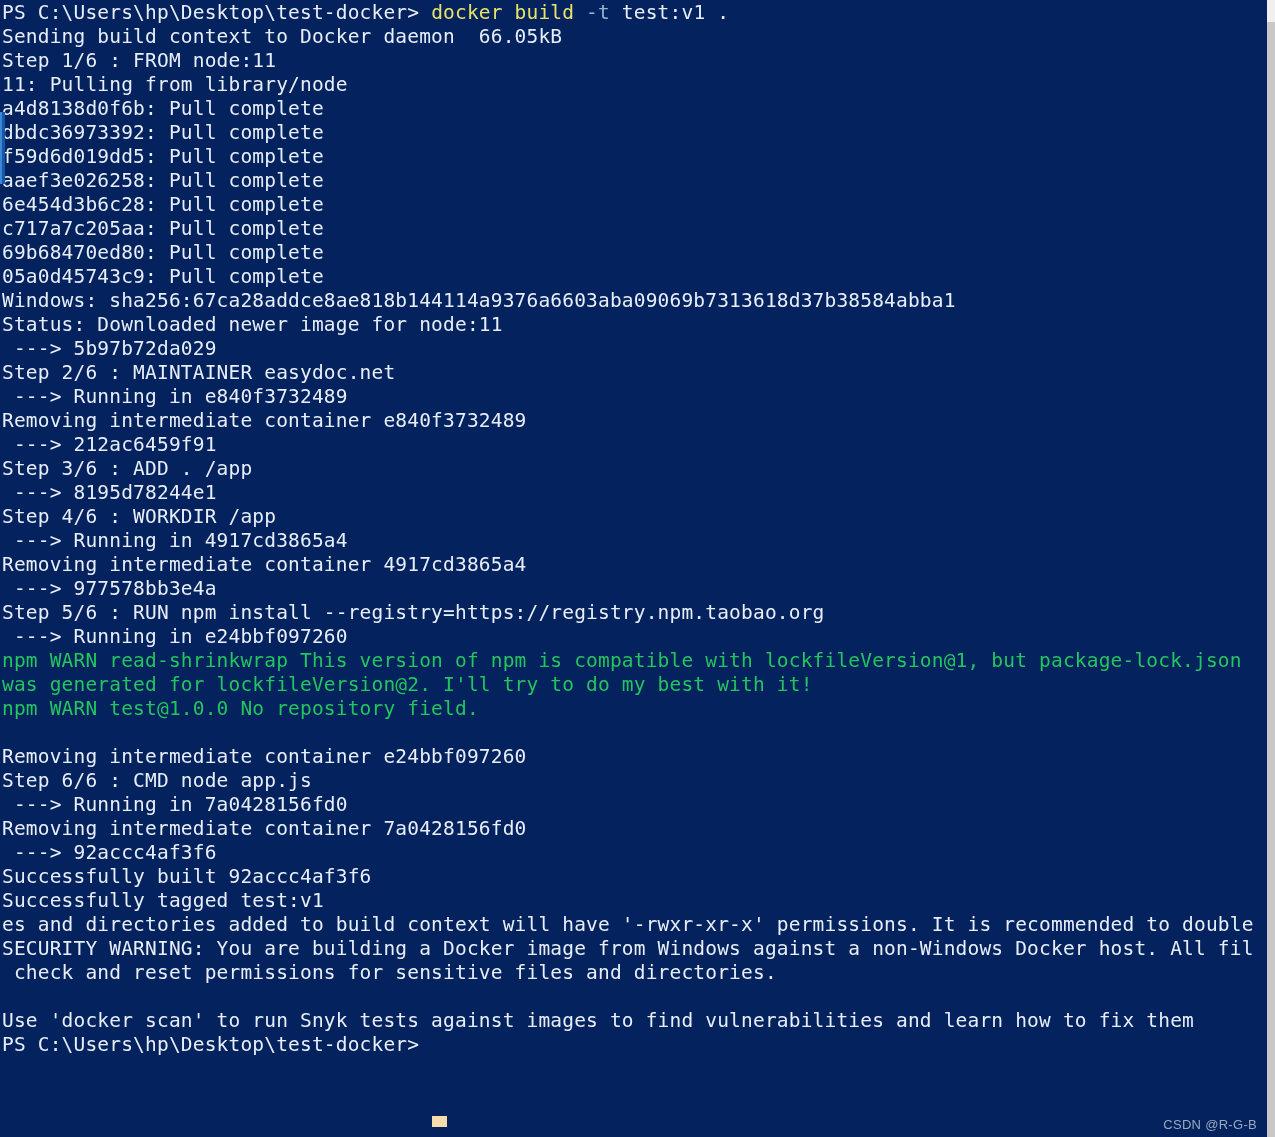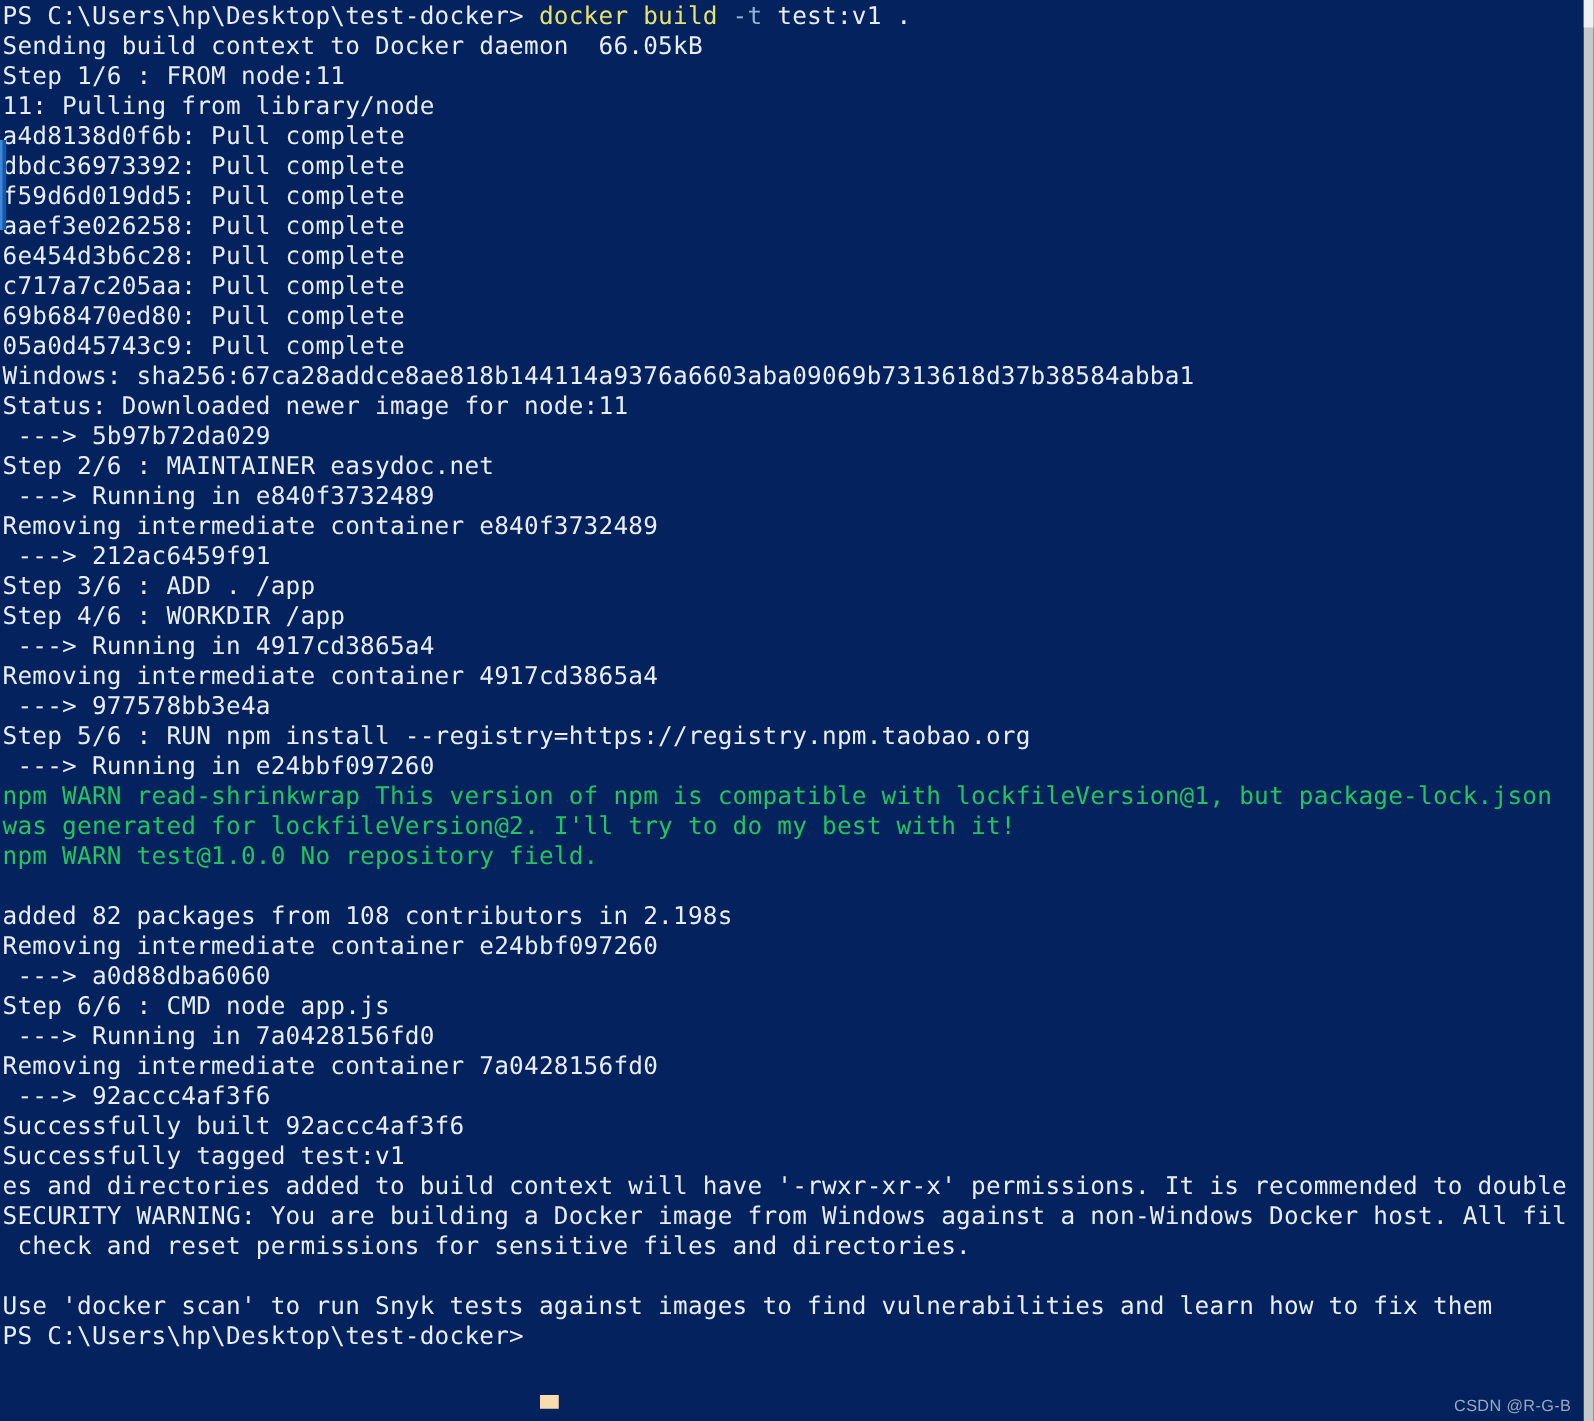--- a/index.html
+++ b/index.html
@@ -118,33 +118,32 @@
         <div class="line"><span class="seg c-white">69b68470ed80: Pull complete</span></div>
         <div class="line"><span class="seg c-white">05a0d45743c9: Pull complete</span></div>
         <div class="line"><span class="seg c-white">Windows: sha256:67ca28addce8ae818b144114a9376a6603aba09069b7313618d37b38584abba1</span></div>
         <div class="line"><span class="seg c-white">Status: Downloaded newer image for node:11</span></div>
         <div class="line"><span class="seg c-white"> ---&gt; 5b97b72da029</span></div>
         <div class="line"><span class="seg c-white">Step 2/6 : MAINTAINER easydoc.net</span></div>
         <div class="line"><span class="seg c-white"> ---&gt; Running in e840f3732489</span></div>
         <div class="line"><span class="seg c-white">Removing intermediate container e840f3732489</span></div>
         <div class="line"><span class="seg c-white"> ---&gt; 212ac6459f91</span></div>
         <div class="line"><span class="seg c-white">Step 3/6 : ADD . /app</span></div>
+        <div class="line"><span class="seg c-white"> ---&gt; 8195d78244e1</span></div>
         <div class="line"><span class="seg c-white">Step 4/6 : WORKDIR /app</span></div>
         <div class="line"><span class="seg c-white"> ---&gt; Running in 4917cd3865a4</span></div>
         <div class="line"><span class="seg c-white">Removing intermediate container 4917cd3865a4</span></div>
         <div class="line"><span class="seg c-white"> ---&gt; 977578bb3e4a</span></div>
         <div class="line"><span class="seg c-white">Step 5/6 : RUN npm install --registry=https://registry.npm.taobao.org</span></div>
         <div class="line"><span class="seg c-white"> ---&gt; Running in e24bbf097260</span></div>
         <div class="line"><span class="seg c-red">npm WARN read-shrinkwrap This version of npm is compatible with lockfileVersion@1, but package-lock.json</span></div>
         <div class="line"><span class="seg c-red">was generated for lockfileVersion@2. I'll try to do my best with it!</span></div>
         <div class="line"><span class="seg c-red">npm WARN test@1.0.0 No repository field.</span></div>
         <div class="line"><span class="seg c-white"> </span></div>
-        <div class="line"><span class="seg c-white">added 82 packages from 108 contributors in 2.198s</span></div>
         <div class="line"><span class="seg c-white">Removing intermediate container e24bbf097260</span></div>
-        <div class="line"><span class="seg c-white"> ---&gt; a0d88dba6060</span></div>
         <div class="line"><span class="seg c-white">Step 6/6 : CMD node app.js</span></div>
         <div class="line"><span class="seg c-white"> ---&gt; Running in 7a0428156fd0</span></div>
         <div class="line"><span class="seg c-white">Removing intermediate container 7a0428156fd0</span></div>
         <div class="line"><span class="seg c-white"> ---&gt; 92accc4af3f6</span></div>
         <div class="line"><span class="seg c-white">Successfully built 92accc4af3f6</span></div>
         <div class="line"><span class="seg c-white">Successfully tagged test:v1</span></div>
         <div class="line"><span class="seg c-white">es and directories added to build context will have '-rwxr-xr-x' permissions. It is recommended to double</span></div>
         <div class="line"><span class="seg c-white">SECURITY WARNING: You are building a Docker image from Windows against a non-Windows Docker host. All fil</span></div>
         <div class="line"><span class="seg c-white"> check and reset permissions for sensitive files and directories.</span></div>
         <div class="line"><span class="seg c-white"> </span></div>

